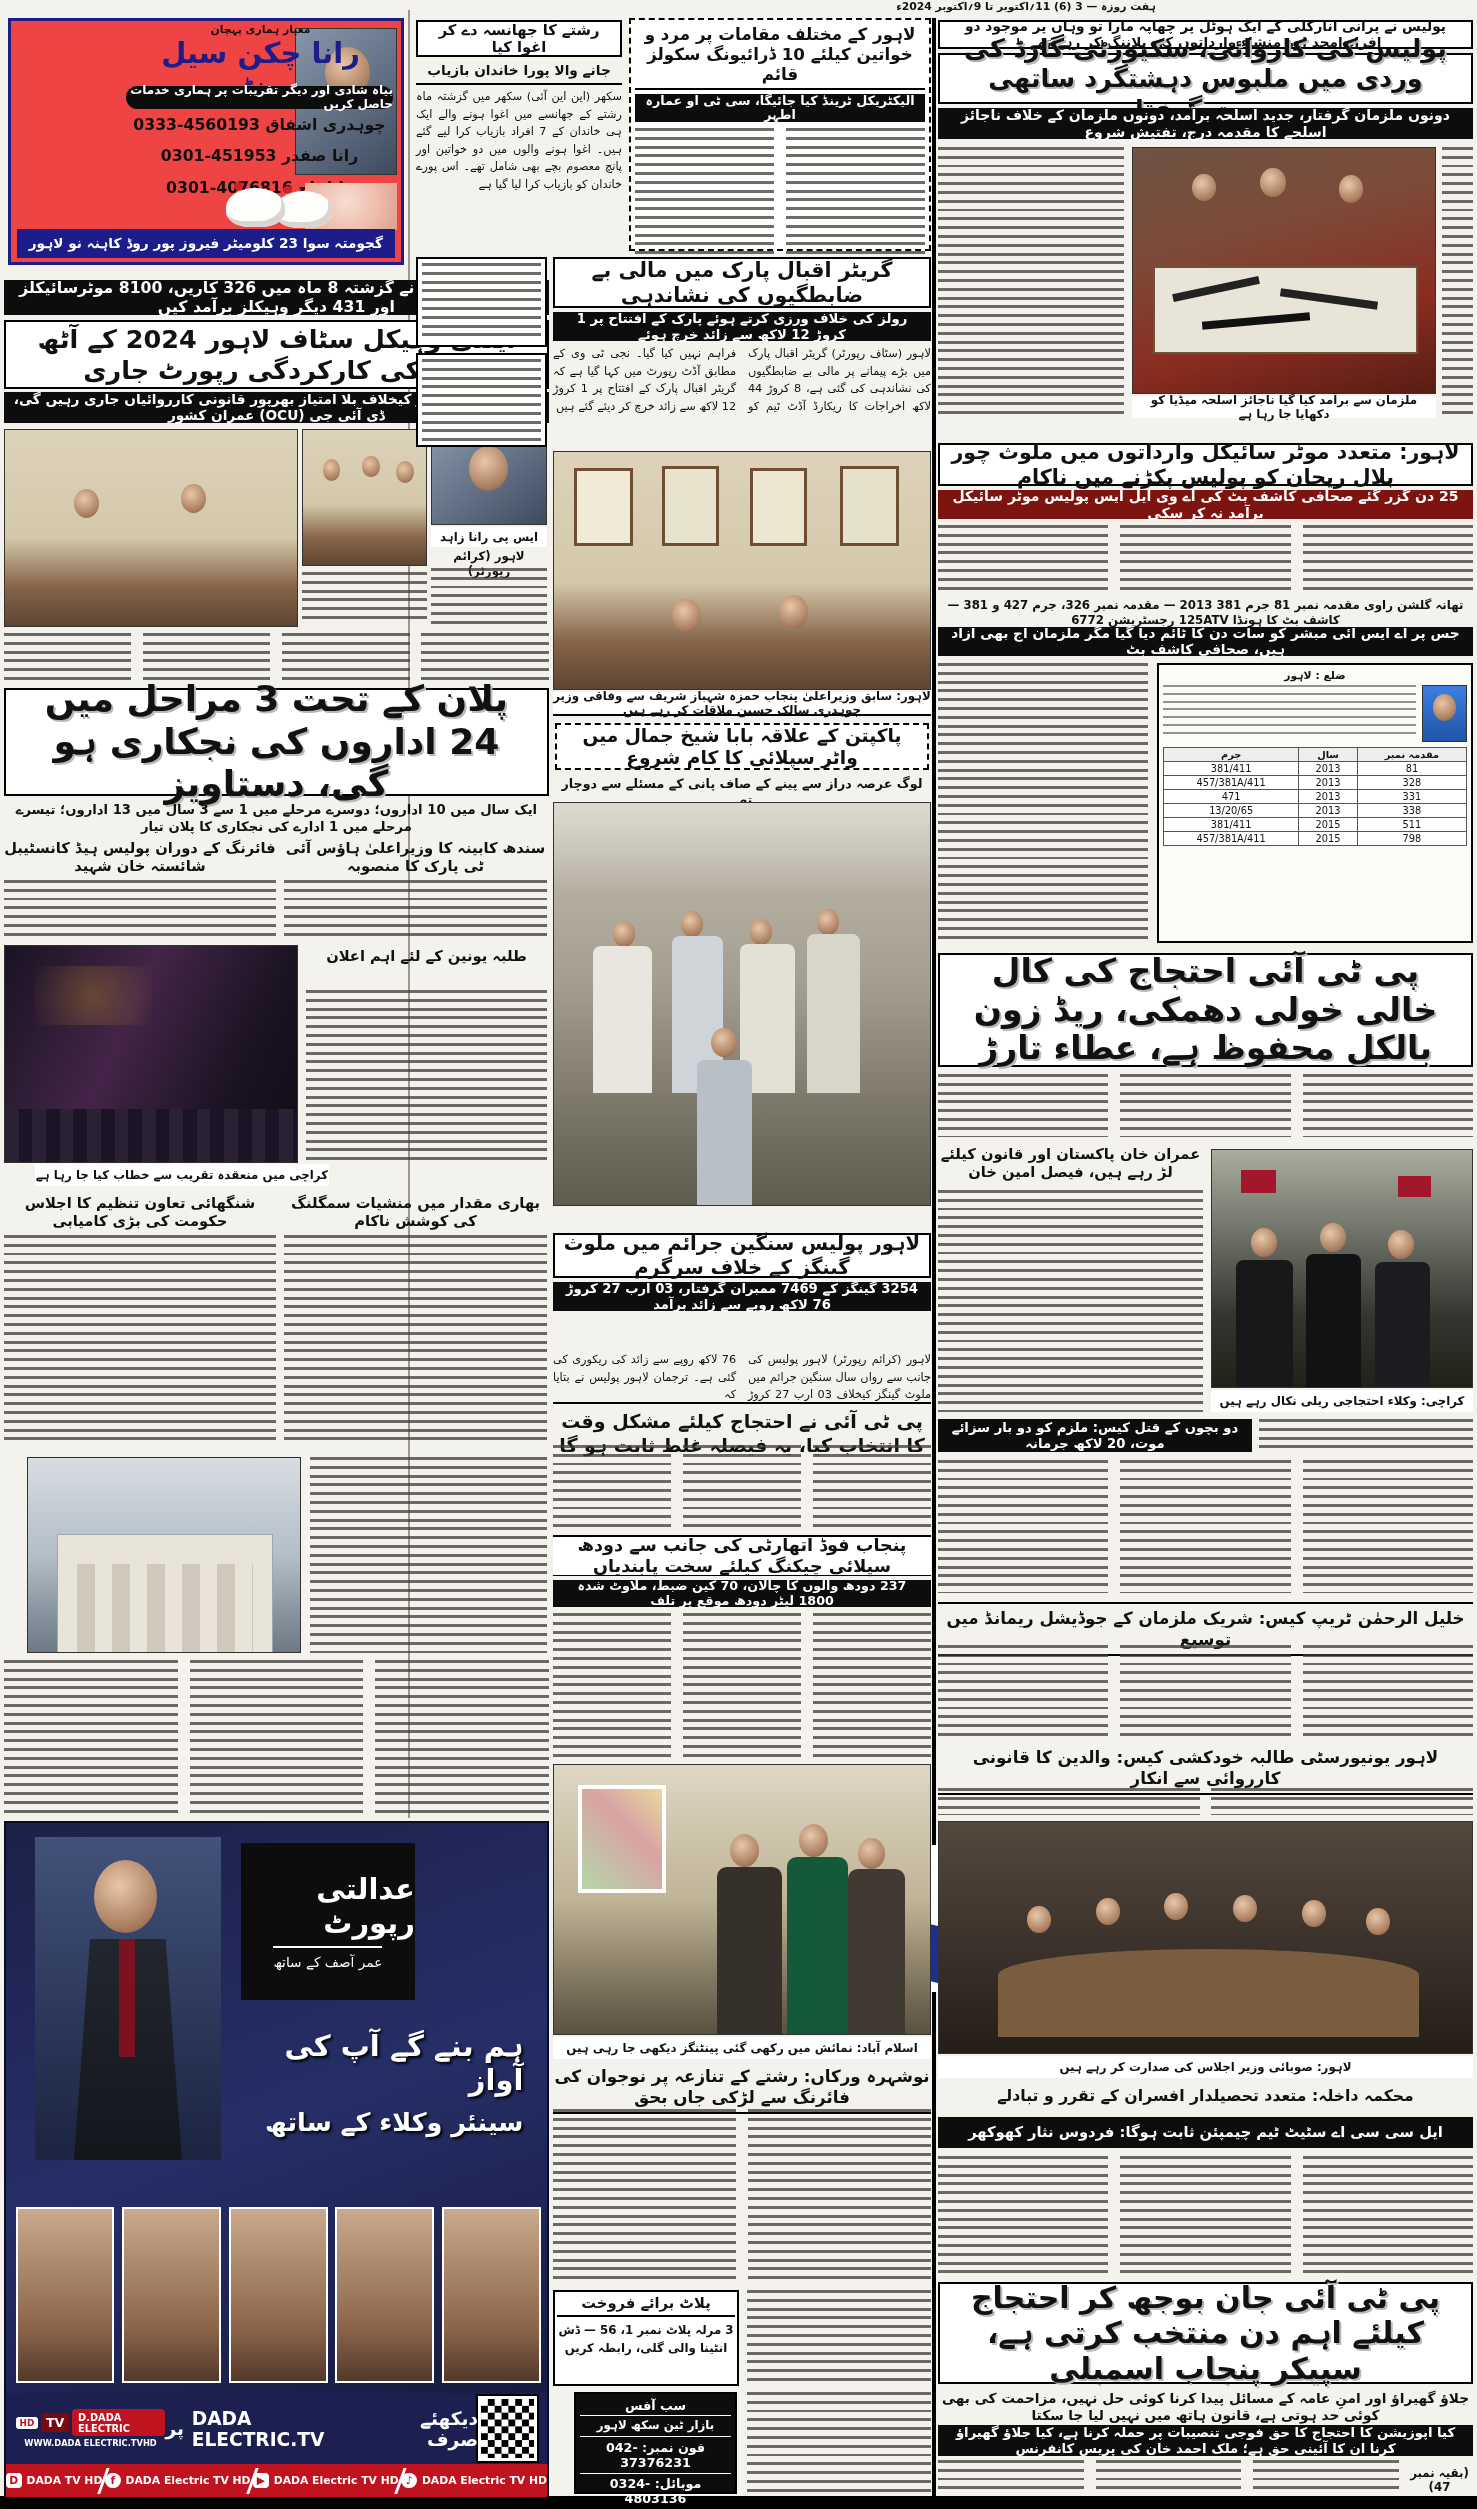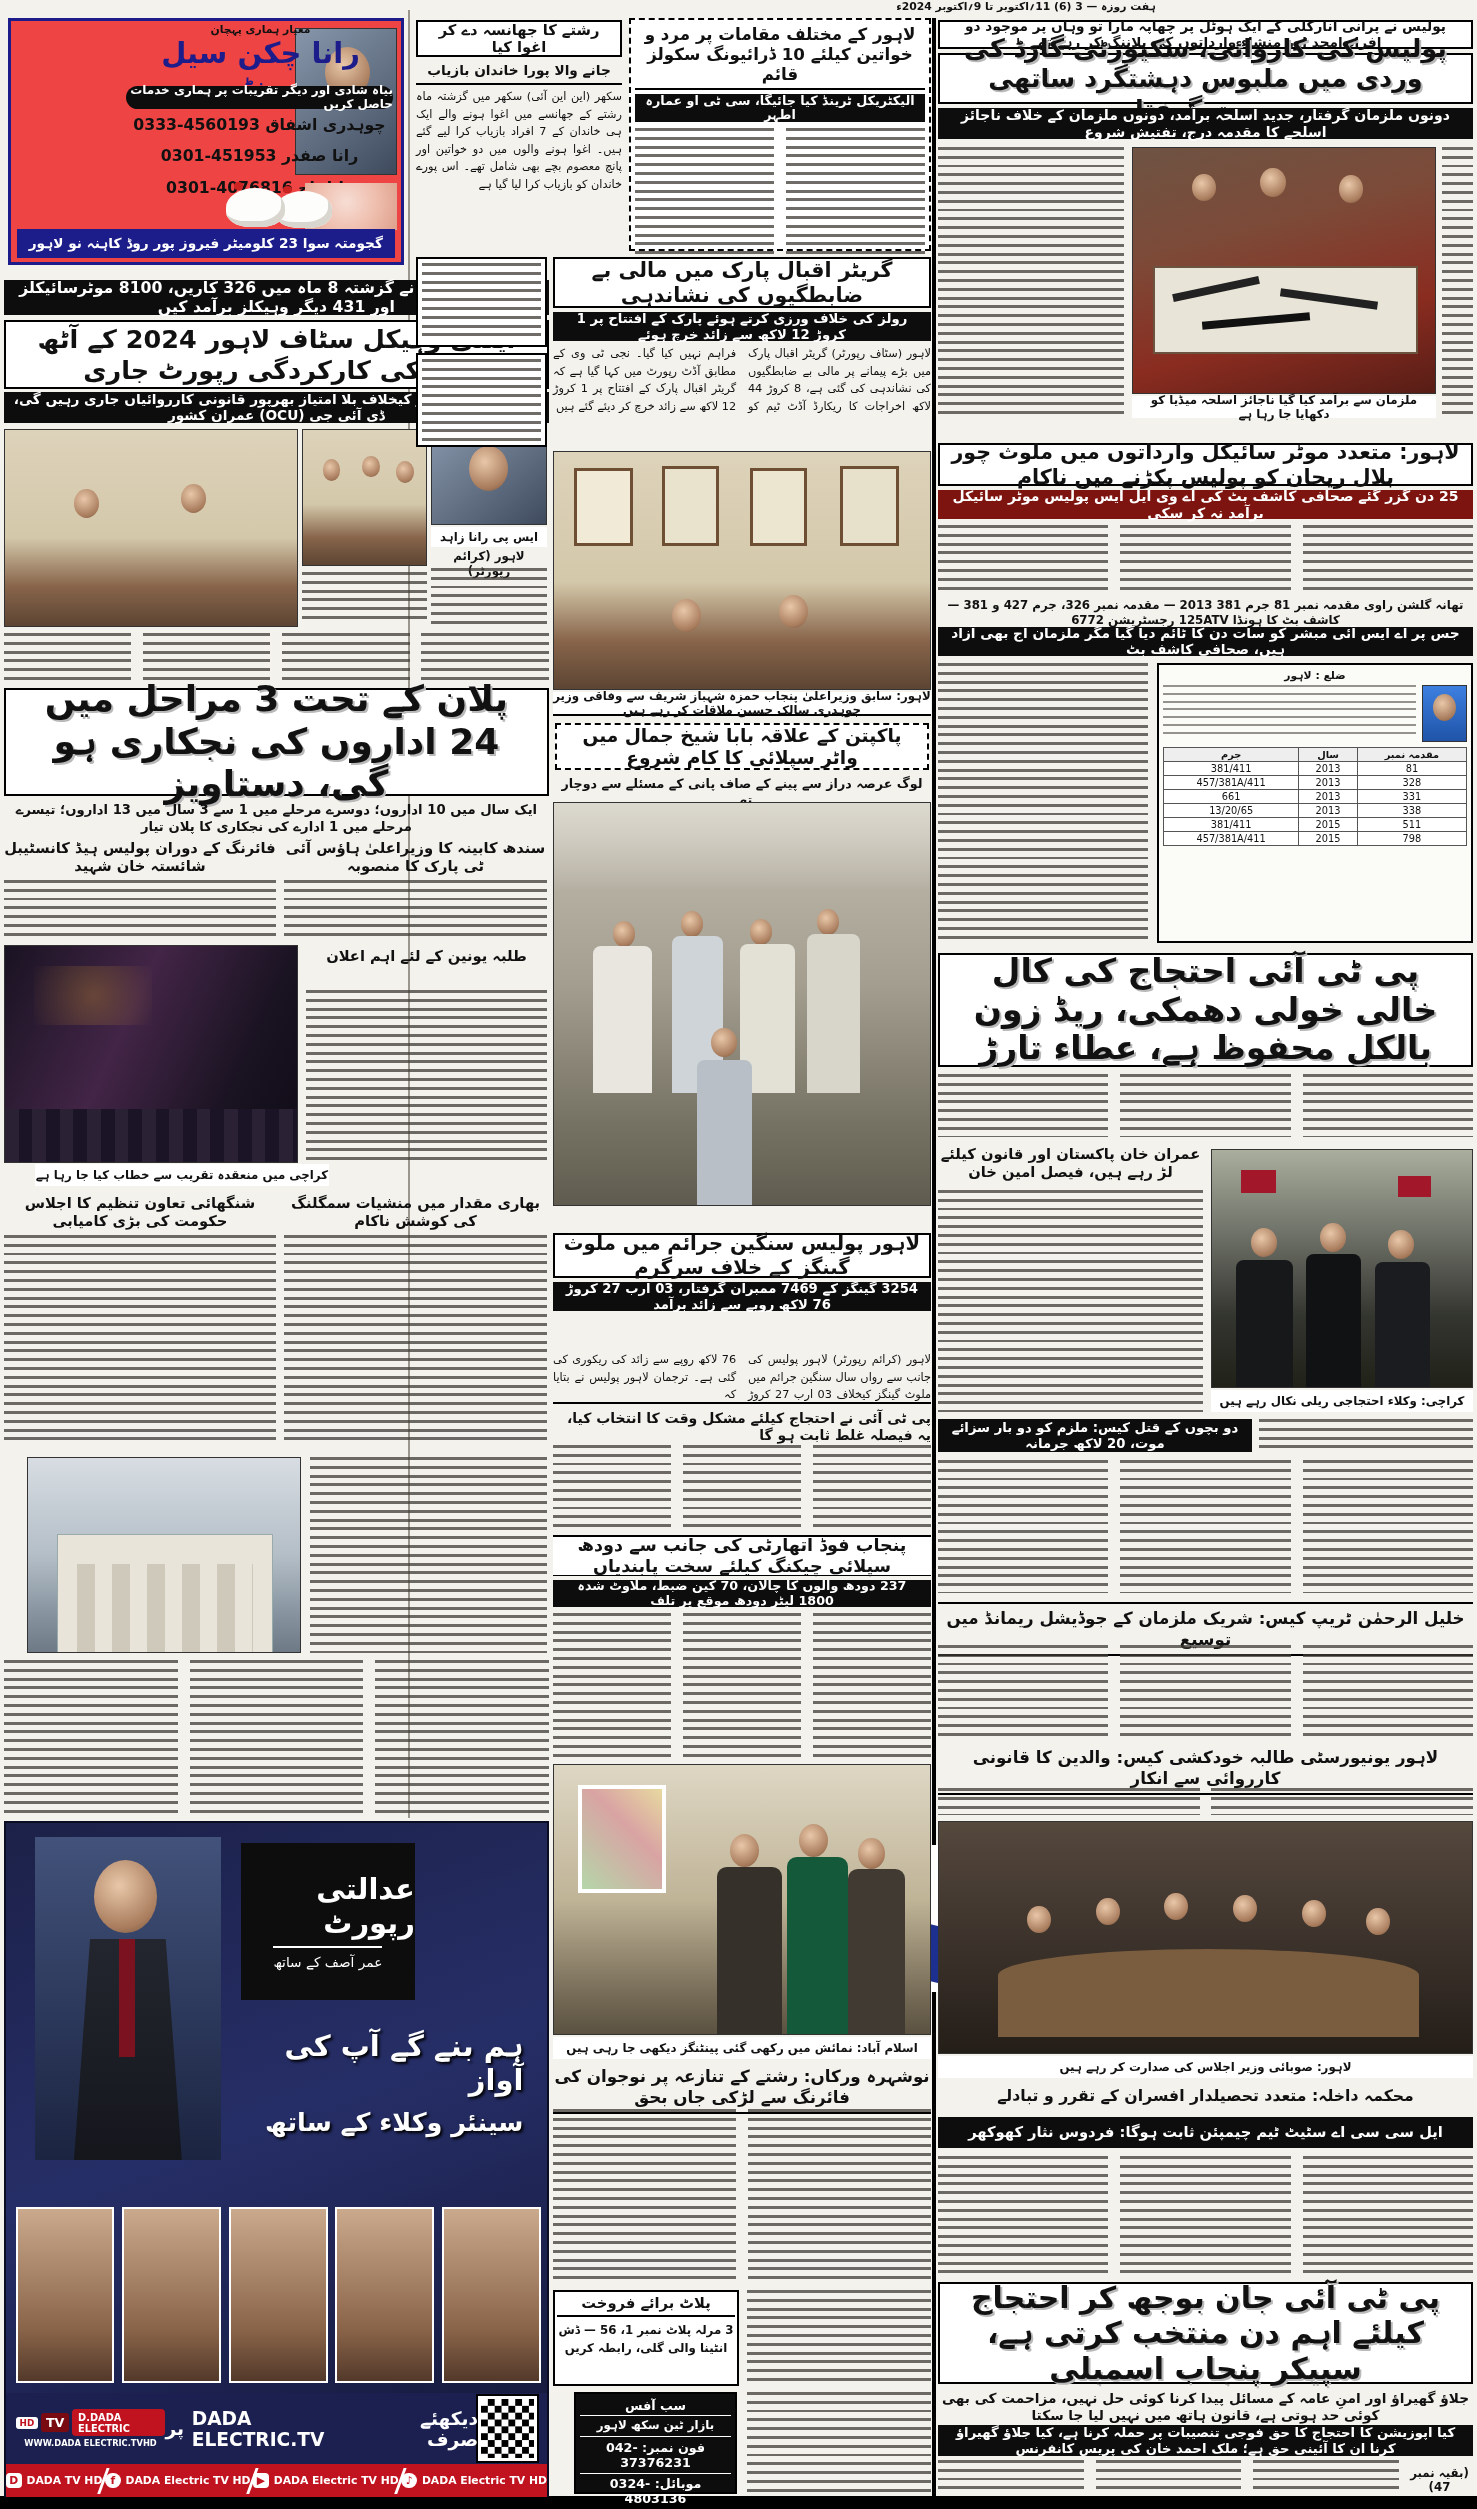--- a/index.html
+++ b/index.html
@@ -260,21 +260,21 @@
     <div class="abs" style="left:118px;top:133px;width:51px;height:157px;background:#cfd4d8;border-radius:7.8px 7.8px 0 0;"></div>
     <div class="abs" style="left:186px;top:141px;width:55px;height:149px;background:#e3e0d6;border-radius:7.8px 7.8px 0 0;"></div>
     <div class="abs" style="left:253px;top:131px;width:53px;height:159px;background:#d8d5cb;border-radius:7.8px 7.8px 0 0;"></div>
     <div class="face-dot" style="left:157px;top:225px;width:25.5px;height:29px;"></div>
     <div class="abs" style="left:143px;top:257px;width:55px;height:147px;background:#b8bfc6;border-radius:7.8px 7.8px 0 0;"></div>
   </div>
 
   <div class="abs box hl" style="left:553px;top:1233px;width:378px;height:45px;font-size:19.6px;">لاہور پولیس سنگین جرائم میں ملوث گینگز کے خلاف سرگرم</div>
   <div class="abs inv strip" style="left:553px;top:1282px;width:378px;height:29px;font-size:13.2px;">3254 گینگز کے 7469 ممبران گرفتار، 03 ارب 27 کروڑ 76 لاکھ روپے سے زائد برآمد</div>
   <div class="abs" style="left:553px;top:1315px;width:378px;height:78px;font-size:11.3px;line-height:1.55;text-align:justify;column-count:2;column-gap:11.8px;margin-top:36px;">لاہور (کرائم رپورٹر) لاہور پولیس کی جانب سے رواں سال سنگین جرائم میں ملوث گینگز کیخلاف 03 ارب 27 کروڑ 76 لاکھ روپے سے زائد کی ریکوری کی گئی ہے۔ ترجمان لاہور پولیس نے بتایا کہ</div>
-  <div class="abs minihead" style="left:553px;top:1402px;width:378px;font-size:14px;border-top:2px solid #000;padding-top:5.9px;text-align:right;">پی ٹی آئی نے احتجاج کیلئے مشکل وقت کا انتخاب کیا، یہ فیصلہ غلط ثابت ہو گا</div>
+  <div class="abs minihead" style="left:553px;top:1402px;width:378px;font-size:19px;border-top:2px solid #000;padding-top:5.9px;">پی ٹی آئی نے احتجاج کیلئے مشکل وقت کا انتخاب کیا، یہ فیصلہ غلط ثابت ہو گا</div>
   <div class="abs simcols" style="left:553px;top:1445px;width:378px;height:82px;">
     <div class="sim"></div>
     <div class="sim"></div>
     <div class="sim"></div>
   </div>
 
   <div class="abs hl" style="left:553px;top:1535px;width:378px;height:41px;font-size:17.6px;border-top:2.9px solid #000;border-bottom:1px solid #000;background:#fff;">پنجاب فوڈ اتھارٹی کی جانب سے دودھ سپلائی چیکنگ کیلئے سخت پابندیاں</div>
   <div class="abs inv strip" style="left:553px;top:1580px;width:378px;height:27.4px;font-size:12.7px;">237 دودھ والوں کا چالان، 70 کین ضبط، ملاوٹ شدہ 1800 لیٹر دودھ موقع پر تلف</div>
   <div class="abs simcols" style="left:553px;top:1613px;width:378px;height:145px;">
     <div class="sim"></div>
@@ -372,21 +372,21 @@
             <td style="direction:ltr;">381/411</td>
           </tr>
         <tr>
             <td>328</td>
             <td>2013</td>
             <td style="direction:ltr;">457/381A/411</td>
           </tr>
         <tr>
             <td>331</td>
             <td>2013</td>
-            <td style="direction:ltr;">661</td>
+            <td style="direction:ltr;">471</td>
           </tr>
         <tr>
             <td>338</td>
             <td>2013</td>
             <td style="direction:ltr;">13/20/65</td>
           </tr>
         <tr>
             <td>511</td>
             <td>2015</td>
             <td style="direction:ltr;">381/411</td>

